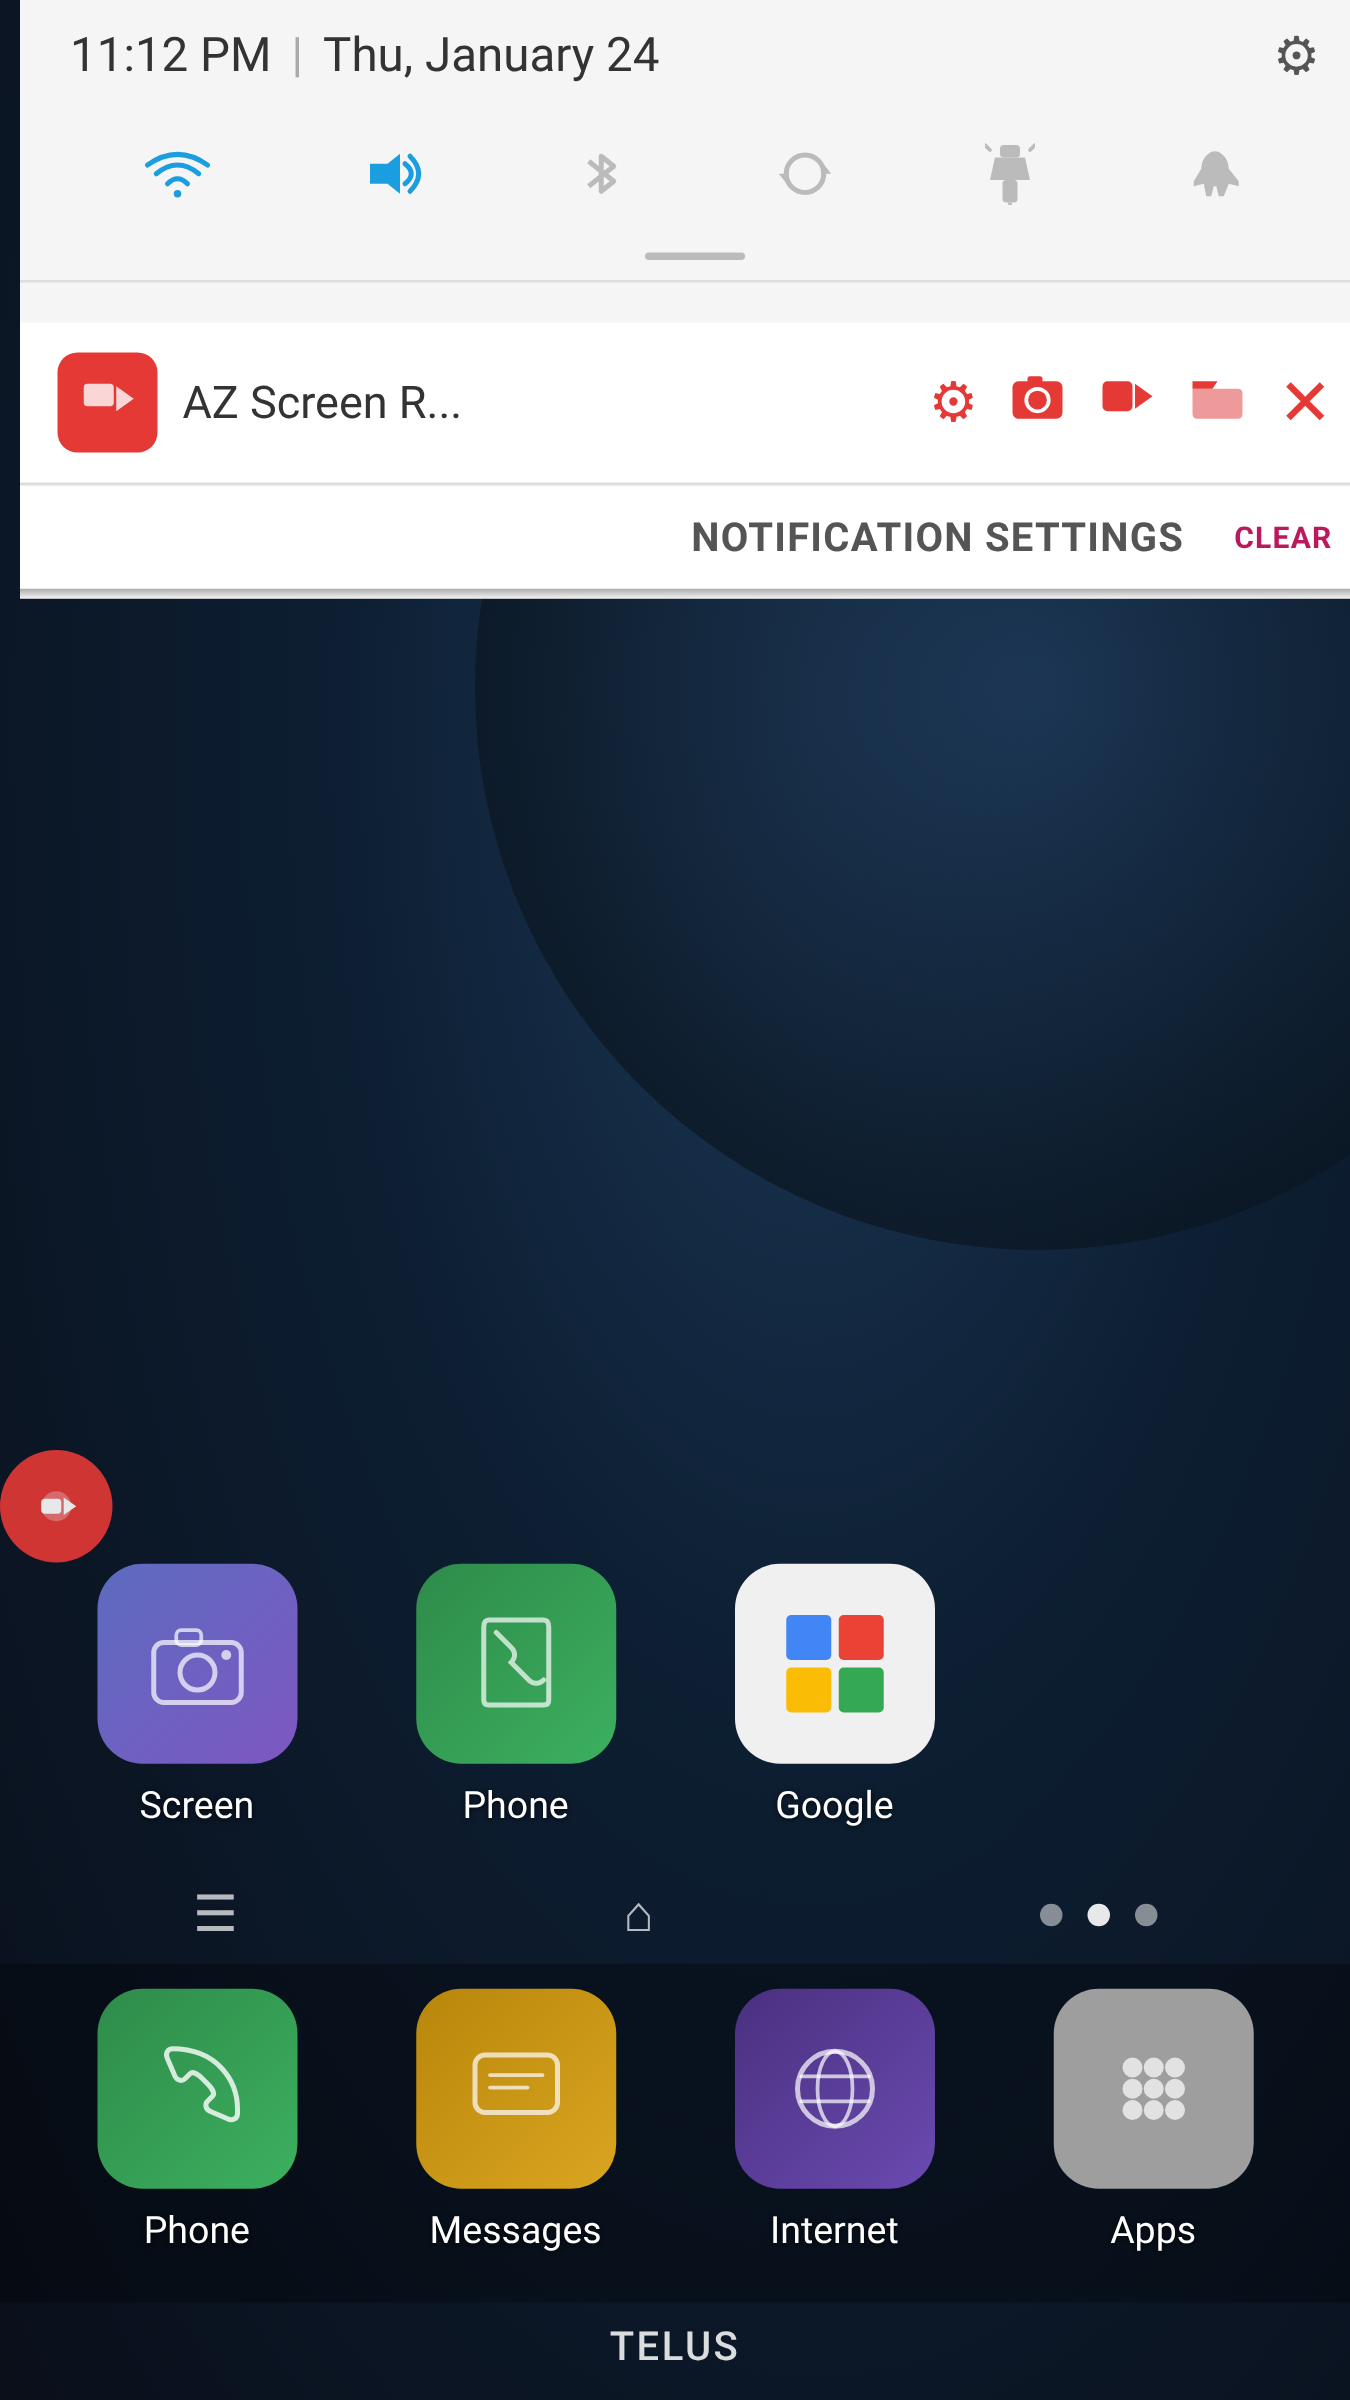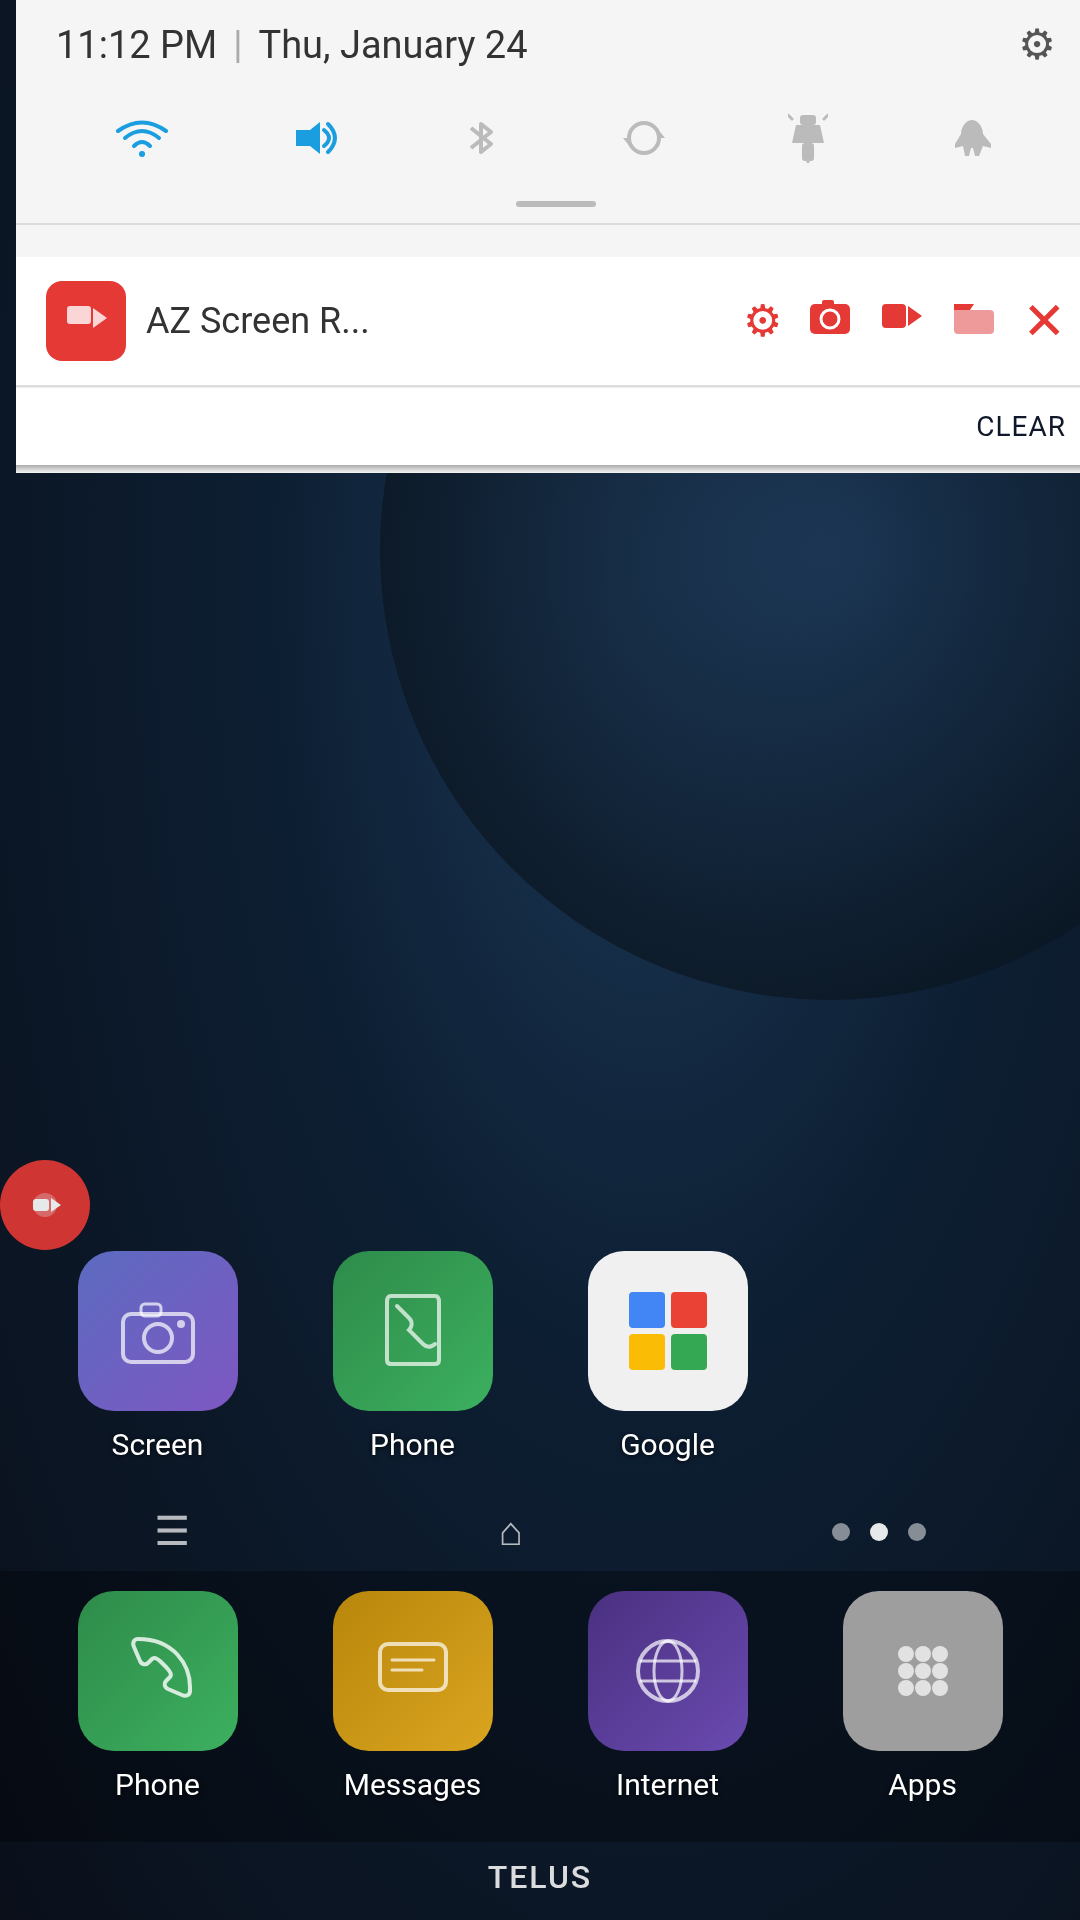--- a/index.html
+++ b/index.html
@@ -180,23 +180,23 @@
     }
 
     .notif-settings-btn {
       font-size: 32px;
       font-weight: 700;
       color: #555;
       letter-spacing: 1px;
     }
 
     .notif-clear-btn {
-      font-size: 28px;
-      font-weight: 400;
-      color: #0f172a;
+      font-size: 24px;
+      font-weight: 700;
+      color: #be185d;
       letter-spacing: 1px;
     }
 
     
     .home-background {
       position: absolute;
       top: 0;
       left: 0;
       width: 100%;
       height: 100%;
@@ -466,20 +466,21 @@
       </span>
 
       <span class="notif-action-btn close" style="font-size:52px; font-weight:300;">✕</span>
     </div>
   </div>
 
   <div class="divider"></div>
 
 
   <div class="notif-settings-row">
+    <span class="notif-settings-btn">NOTIFICATION SETTINGS</span>
     <span class="notif-clear-btn">CLEAR</span>
   </div>
 
   <div class="panel-shadow"></div>
 </div>
 
 <div class="home-content">
 
   <div class="app-grid">
 

